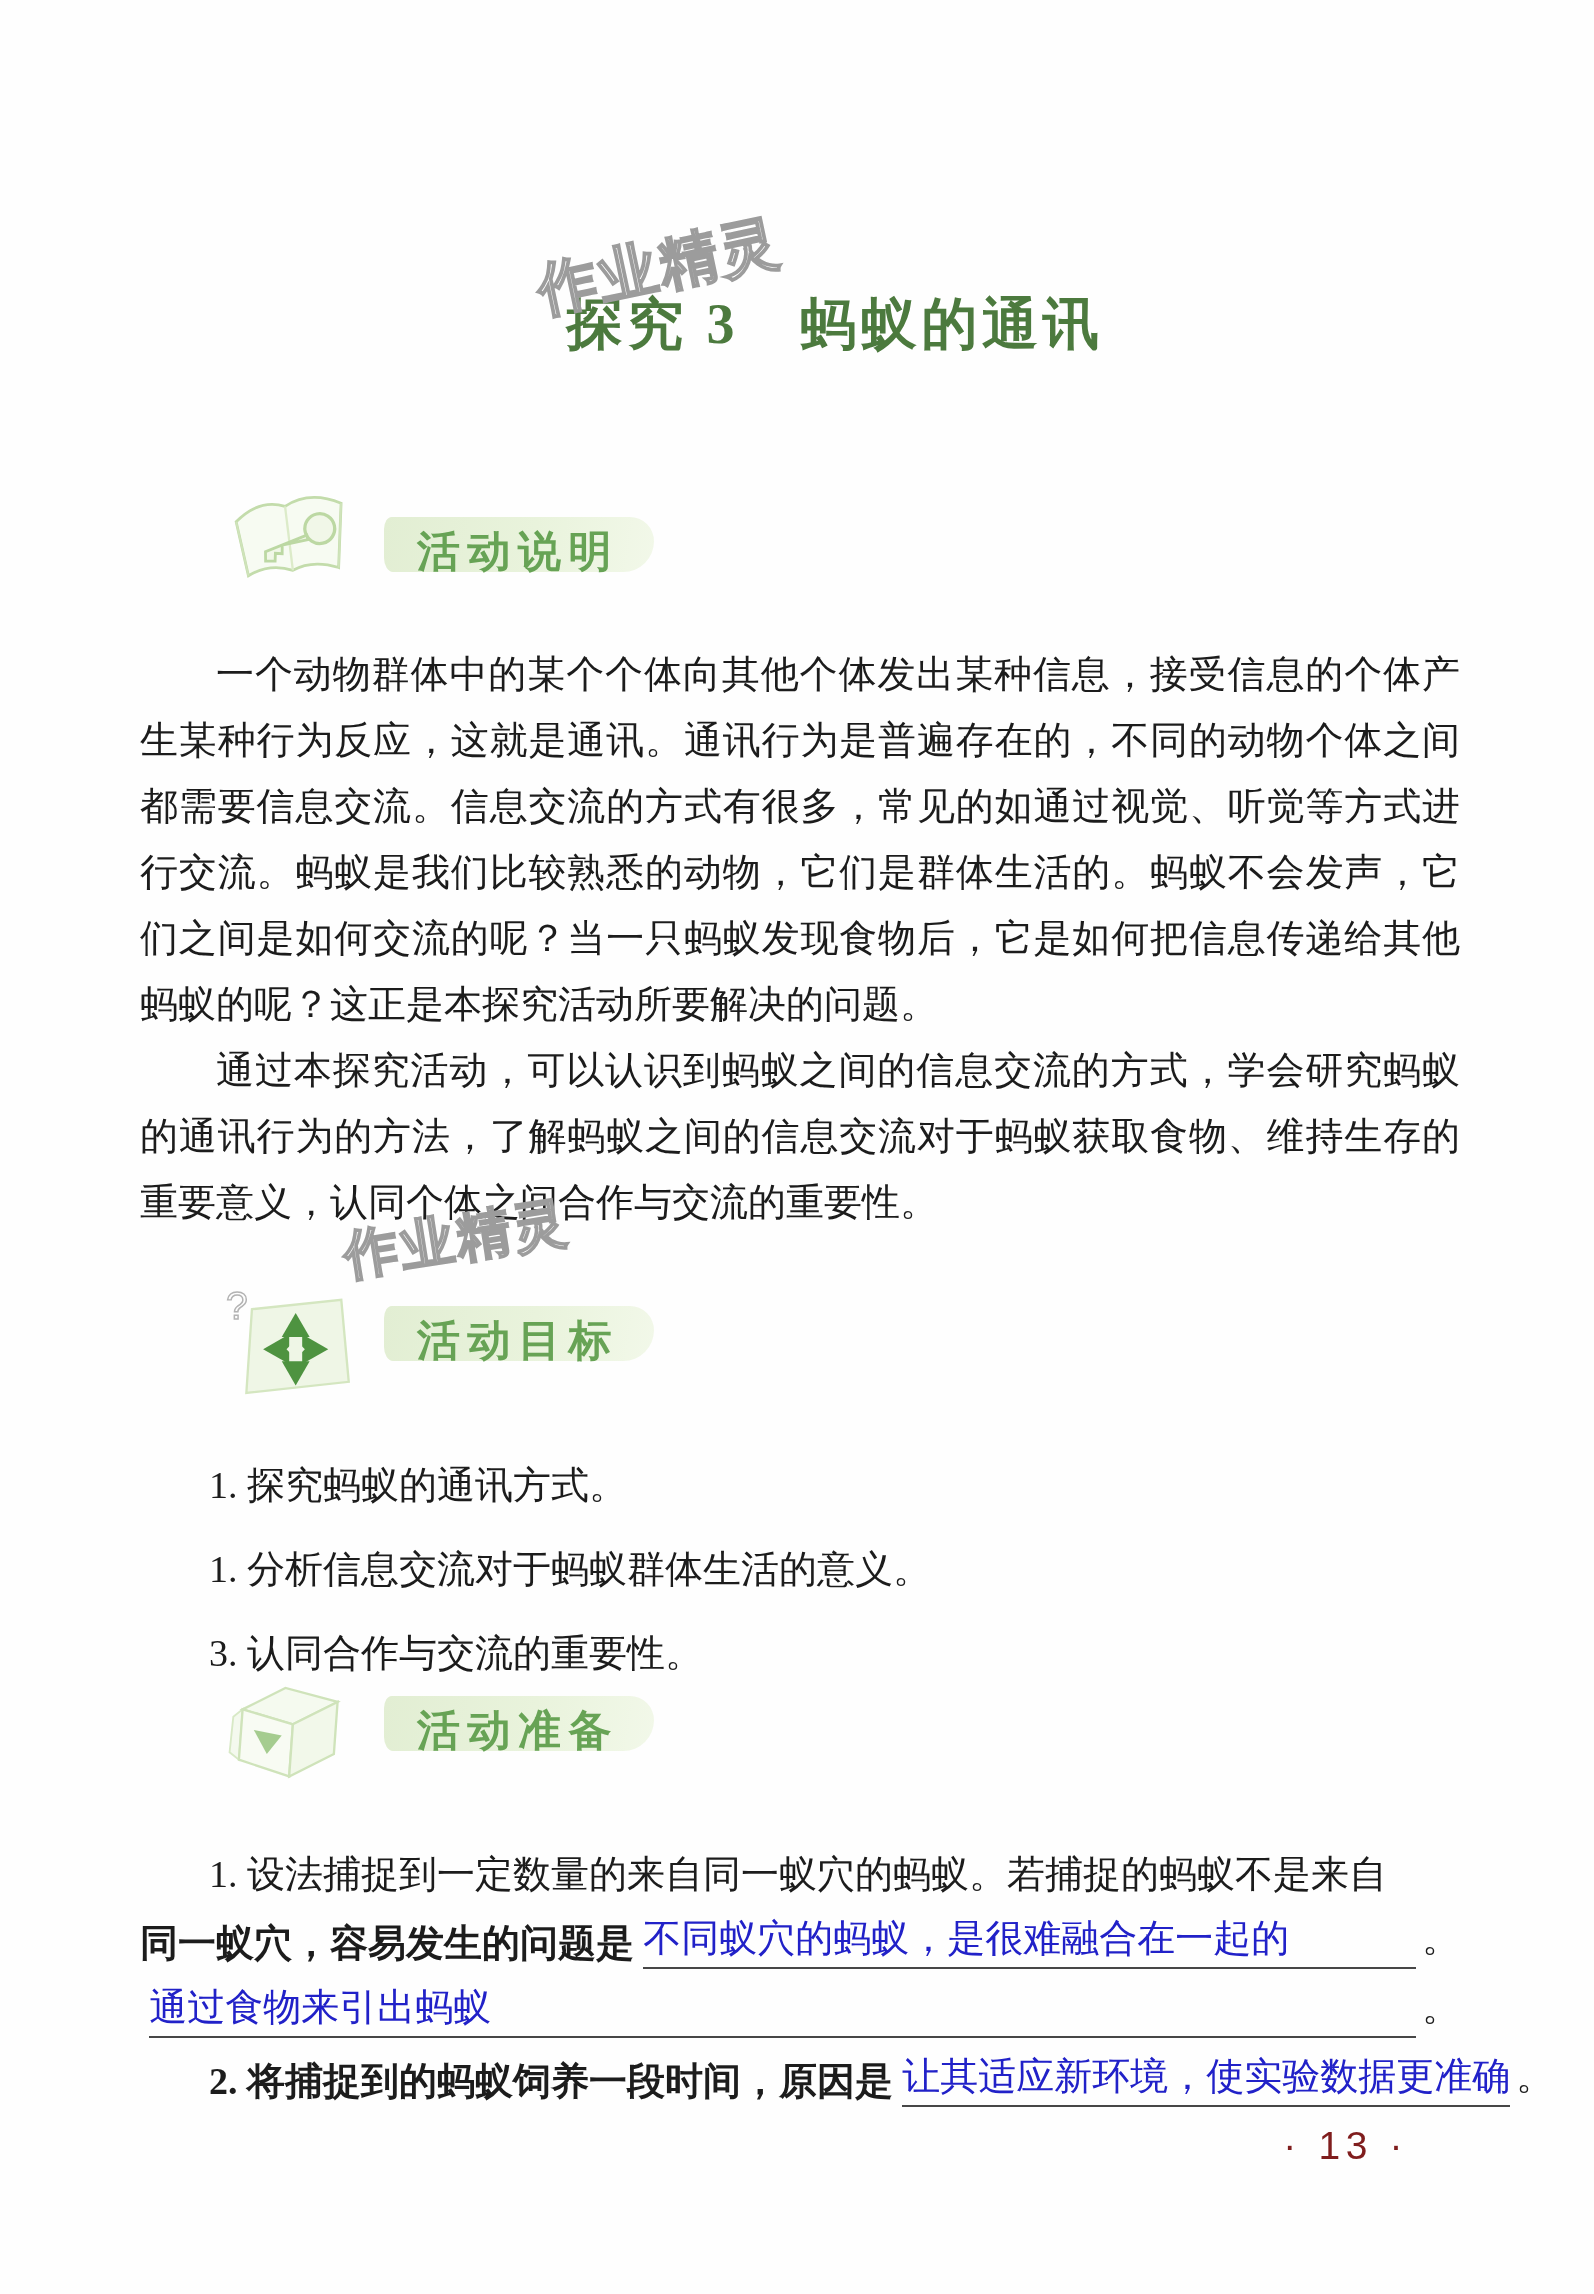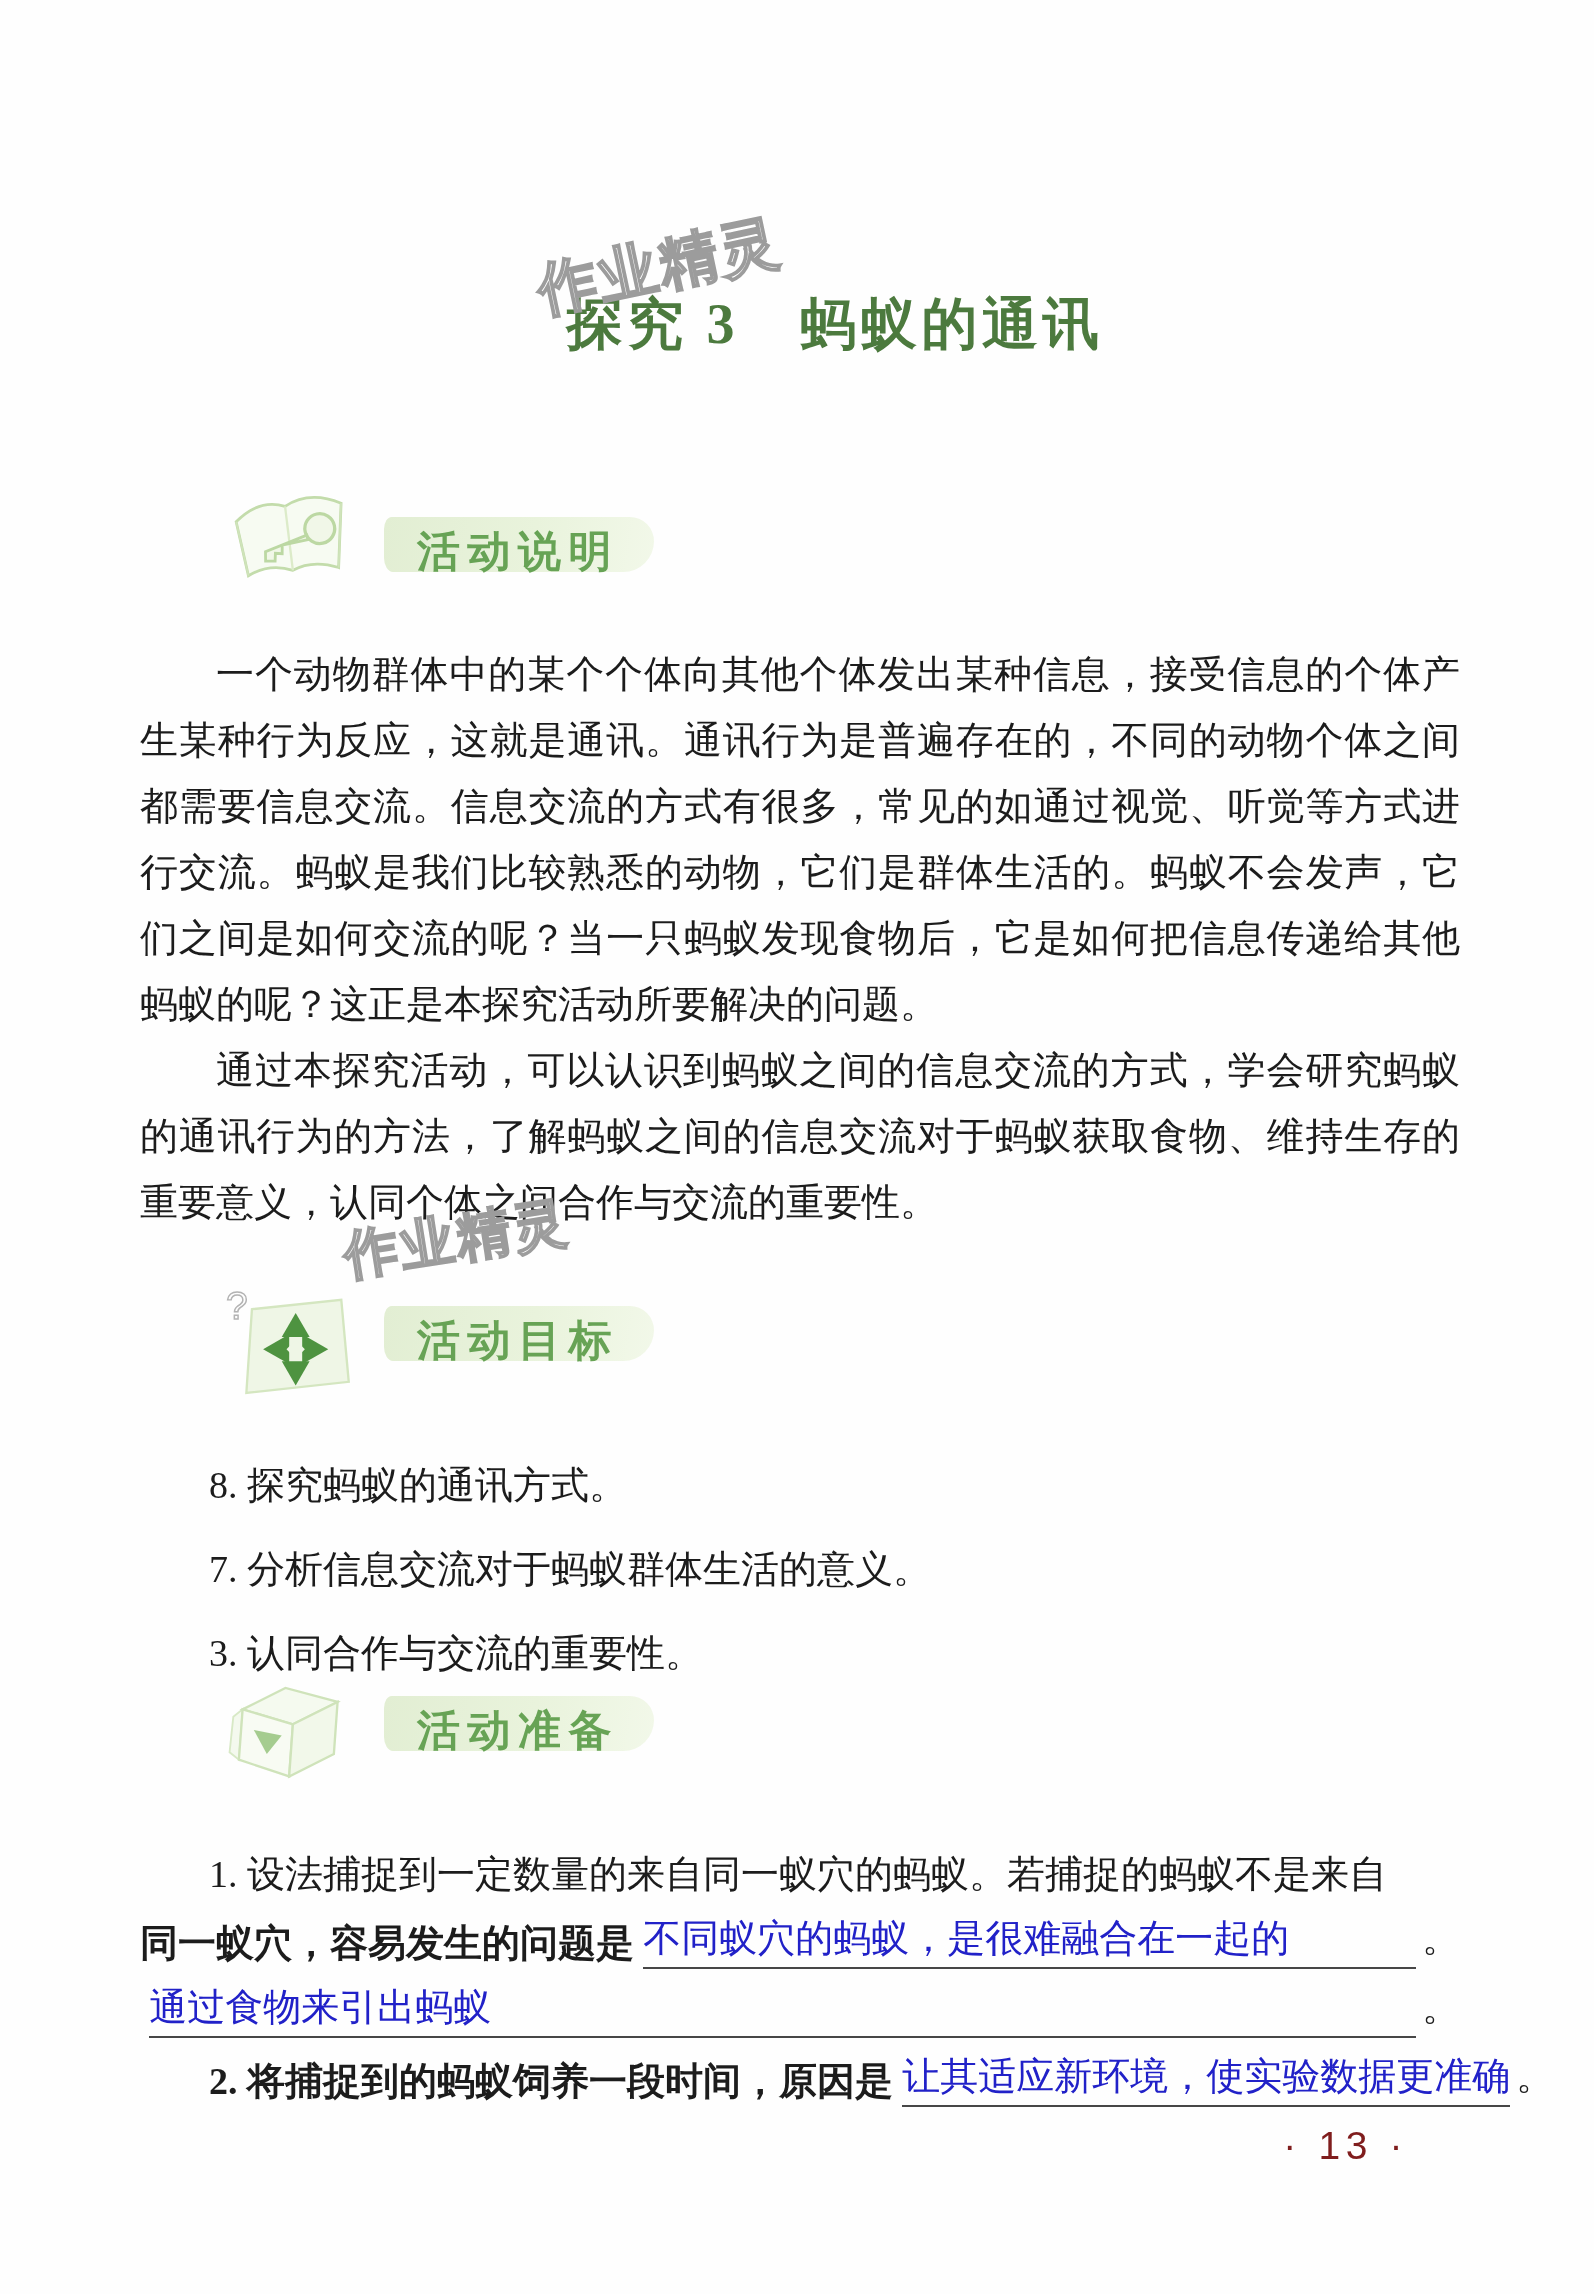--- a/index.html
+++ b/index.html
@@ -124,22 +124,22 @@
         <polygon points="112,69 84,53 84,85"></polygon>
       </g>
       <rect x="70" y="62" width="14" height="14" fill="#eff6e6" transform="rotate(45 77 69)"></rect>
     </svg>
     <div class="banner">
       <span class="banner-label">活动目标</span>
     </div>
   </div>
 
   <ol class="goals">
-    <li>8. 探究蚂蚁的通讯方式。</li>
-    <li>7. 分析信息交流对于蚂蚁群体生活的意义。</li>
+    <li>1. 探究蚂蚁的通讯方式。</li>
+    <li>1. 分析信息交流对于蚂蚁群体生活的意义。</li>
     <li>3. 认同合作与交流的重要性。</li>
   </ol>
 
   <div class="sec" id="sec3">
     <svg class="icon" width="135" height="126" viewBox="0 0 145 135">
       <polygon points="10,48 20,40 16,94 6,86" fill="#f4f9ee" stroke="#d8e9c6" stroke-width="2"></polygon>
       <polygon points="20,40 66,17 122,32 74,56" fill="#f5faef" stroke="#cfe3ba" stroke-width="2.5"></polygon>
       <polygon points="20,40 74,56 70,112 16,94" fill="#f8fbf3" stroke="#cfe3ba" stroke-width="2.5"></polygon>
       <polygon points="74,56 122,32 118,88 70,112" fill="#f2f8ea" stroke="#cfe3ba" stroke-width="2.5"></polygon>
       <polygon points="32,62 62,68 46,88" fill="#8abc6d" opacity="0.75"></polygon>

